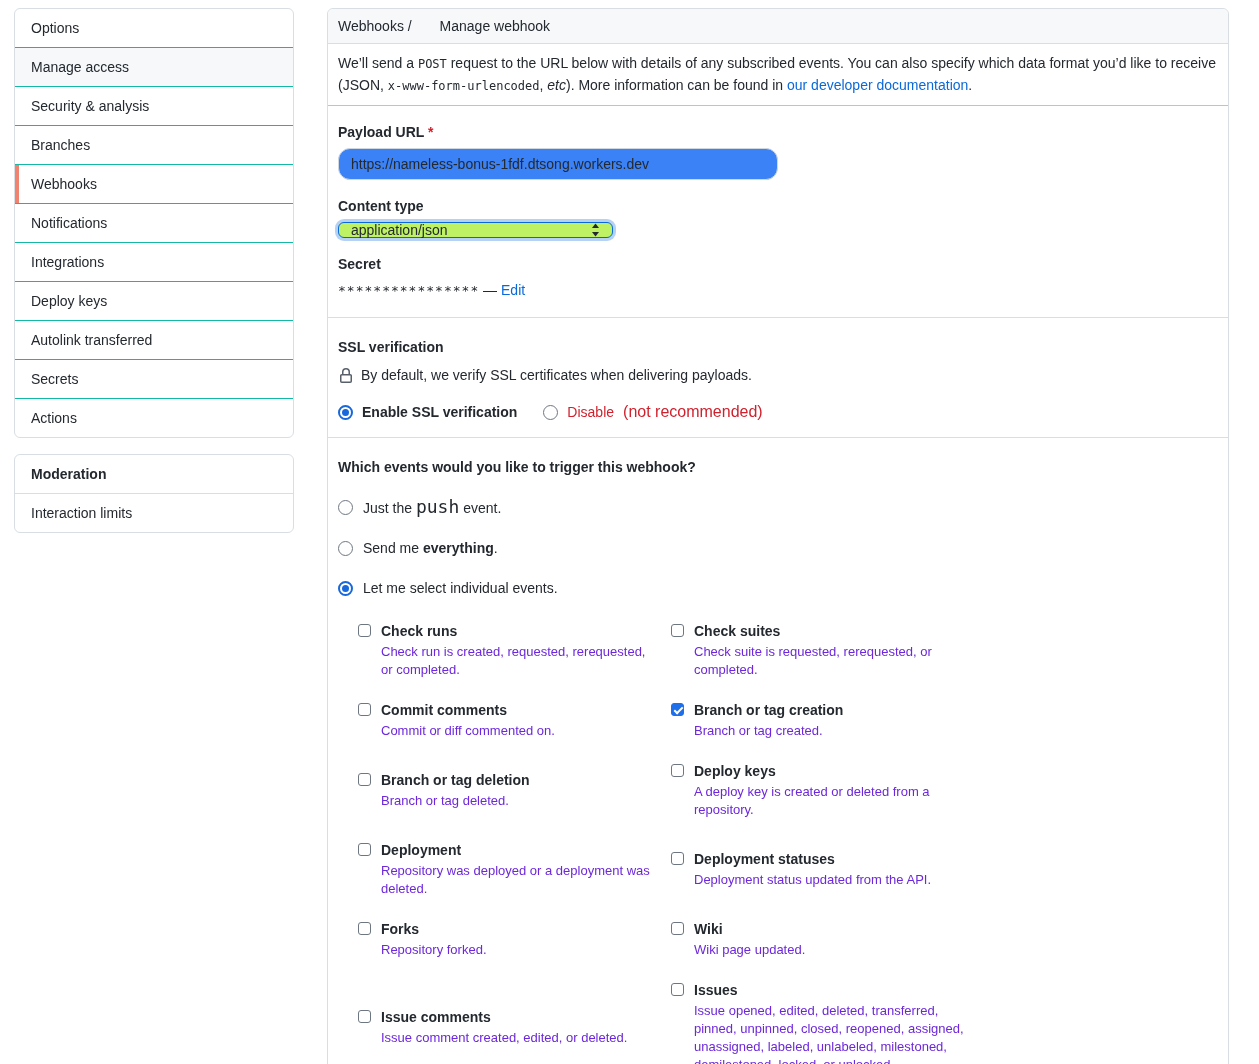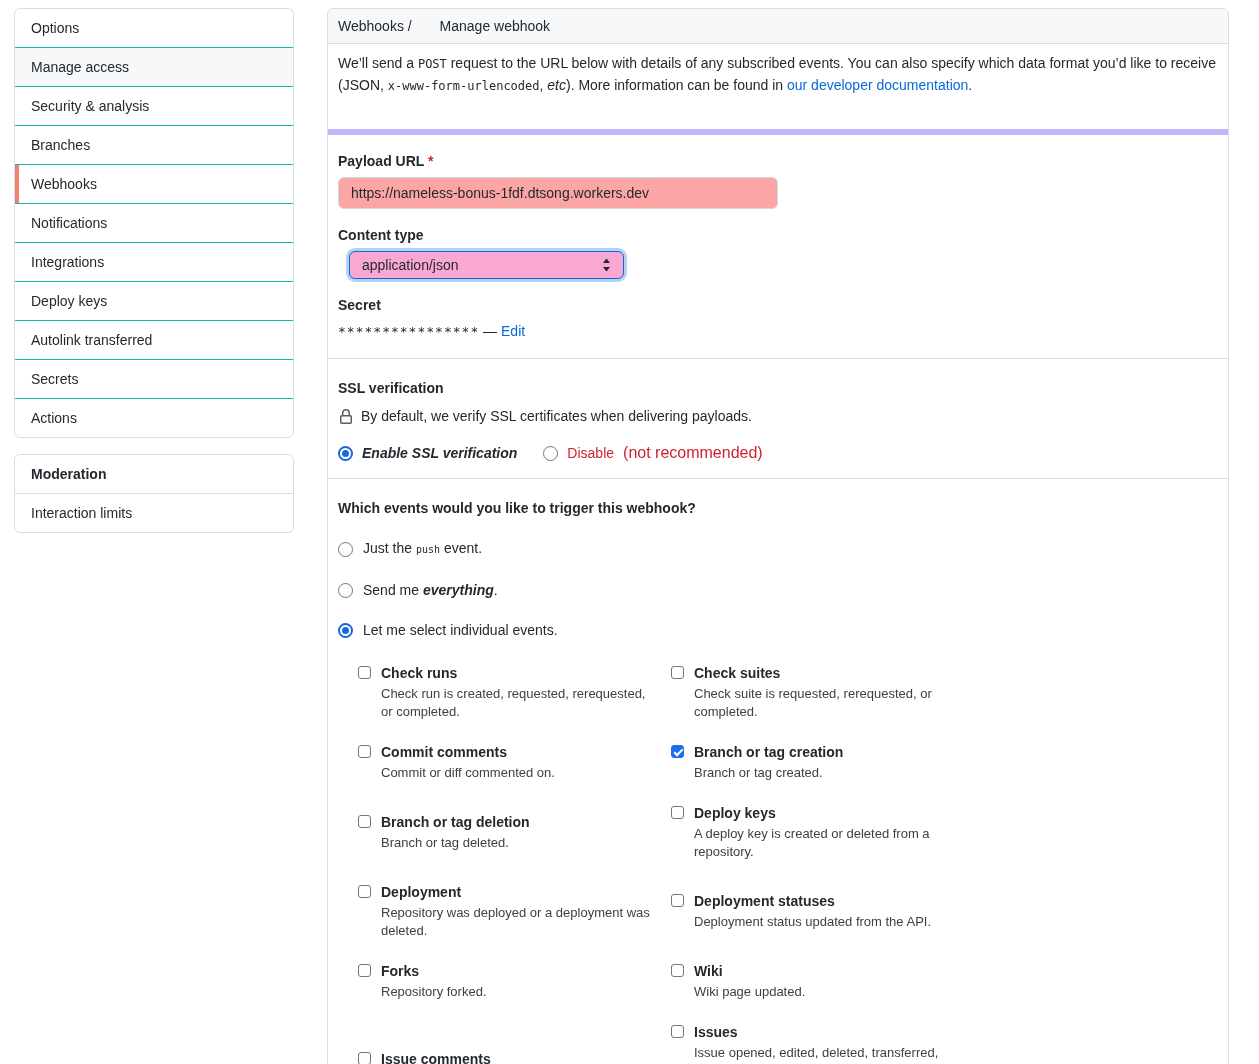--- a/index.html
+++ b/index.html
@@ -28,78 +28,78 @@
 
   
   .main { width: 902px; flex: none; }
   .box { border: 1px solid #d8dee4; border-radius: 6px; background: #fff; padding-bottom: 40px; }
   .box-header {
     background: #f6f8fa; border-bottom: 1px solid #d8dee4;
     border-radius: 6px 6px 0 0; padding: 8px 10px; line-height: 18px;
   }
   .box-header a { color: #24292f; text-decoration: none; cursor: pointer; }
   .box-header .crumb-current { font-weight: 400; margin-left: 24px; }
-  .box-intro { padding: 9px 10px 32px; border-bottom: 6px solid #c4b5fd; line-height: 21px; }
+  .box-intro { padding: 9px 10px 8px; border-bottom: 1px solid #c4b5fd; line-height: 21px; }
   .box-body { padding: 0 10px; }
 
   a.link { color: #0969da; text-decoration: none; cursor: pointer; }
   .mono { font-family: "DejaVu Sans Mono", "Liberation Mono", monospace; font-size: 12px; }
   .italic { font-style: italic; }
   .divider { border-top: 1px solid #d8dee4; margin: 16px -10px 0; height: 0; }
 
   .form-label { display: block; font-weight: 600; margin: 17px 0 7px; line-height: 18px; }
   .req { color: #cf222e; }
   .text-input {
     width: 440px; height: 32px; padding: 5px 12px;
     font-family: "Liberation Sans", sans-serif; font-size: 14px; color: #24292f;
-    background: #fca5a5; border: 1px solid #d0d7de; border-radius: 6px; outline: none;
+    background: #3b82f6; border: 1px solid #d0d7de; border-radius: 12px; outline: none;
   }
   .select {
-    width: 275px; height: 28px; padding: 0 12px;
+    width: 275px; height: 16px; padding: 0 12px;
     display: inline-flex; align-items: center; justify-content: space-between;
-    background: #f9a8d4; border: 1px solid #0969da; border-radius: 6px;
-    box-shadow: 0 0 0 3px rgba(9,105,218,0.3); cursor: pointer; margin-left: 11px;
+    background: #bef264; border: 1px solid #0969da; border-radius: 6px;
+    box-shadow: 0 0 0 3px rgba(9,105,218,0.3); cursor: pointer;
   }
   .secret-line { margin: 0 0 2px; line-height: 20px; }
   .secret-mask { font-family: "DejaVu Sans Mono", "Liberation Mono", monospace; font-size: 13px; letter-spacing: 1px; color: #24292f; }
 
   .section-heading { font-weight: 600; margin: 20px 0 10px; line-height: 18px; }
   .ssl-note { display: flex; align-items: flex-end; gap: 7px; margin: 0; line-height: 18px; }
   .lock-icon svg { display: block; fill: #57606a; }
 
   .radio-row { display: flex; gap: 26px; margin-top: 19px; align-items: center; }
   .radio-label { display: inline-flex; align-items: center; gap: 9px; cursor: pointer; }
   .radio {
     width: 15px; height: 15px; border-radius: 50%;
     border: 1px solid #6e7781; background: #fff; position: relative; flex: none;
   }
   .radio.checked { border: 2px solid #1668dc; }
   .radio.checked::after { content: ""; position: absolute; inset: 2px; border-radius: 50%; background: #1668dc; }
-  .semibold { font-weight: 600; font-style: italic; }
+  .semibold { font-weight: 600; }
   .danger { color: #cf222e; }
   .danger-note { color: #cf222e; font-size: 16px; }
 
   .event-option { display: flex; align-items: center; gap: 10px; margin: 22px 0; line-height: 18px; }
-  .event-option .mono { font-size: 10px; }
+  .event-option .mono { font-size: 18px; }
 
   .events-grid { margin: 24px 0 0 20px; }
   .event-row { display: flex; align-items: center; margin-bottom: 21px; }
   .event-cell { width: 313px; display: flex; align-items: flex-start; gap: 10px; flex: none; }
   .checkbox {
     width: 13px; height: 13px; margin-top: 3px; flex: none;
     border: 1px solid #6e7781; border-radius: 3px; background: #fff; position: relative; cursor: pointer;
   }
   .checkbox.checked { background: #1f6feb; border-color: #1f6feb; }
   .checkbox.checked::after {
     content: ""; position: absolute; left: 4px; top: 1px;
     width: 3px; height: 7px; border: solid #fff; border-width: 0 2px 2px 0;
     transform: rotate(45deg);
   }
   .event-title { display: block; font-weight: 600; line-height: 20px; }
-  .event-desc { display: block; font-size: 13px; line-height: 18px; color: #404040; max-width: 274px; margin-top: 2px; }
+  .event-desc { display: block; font-size: 13px; line-height: 18px; color: #6d28d9; max-width: 274px; margin-top: 2px; }
 </style>
 </head>
 <body>
 
 <div class="page">
 
   <aside class="sidebar">
     <nav class="menu">
       <a class="menu-item">Options</a>
       <a class="menu-item hover">Manage access</a>

